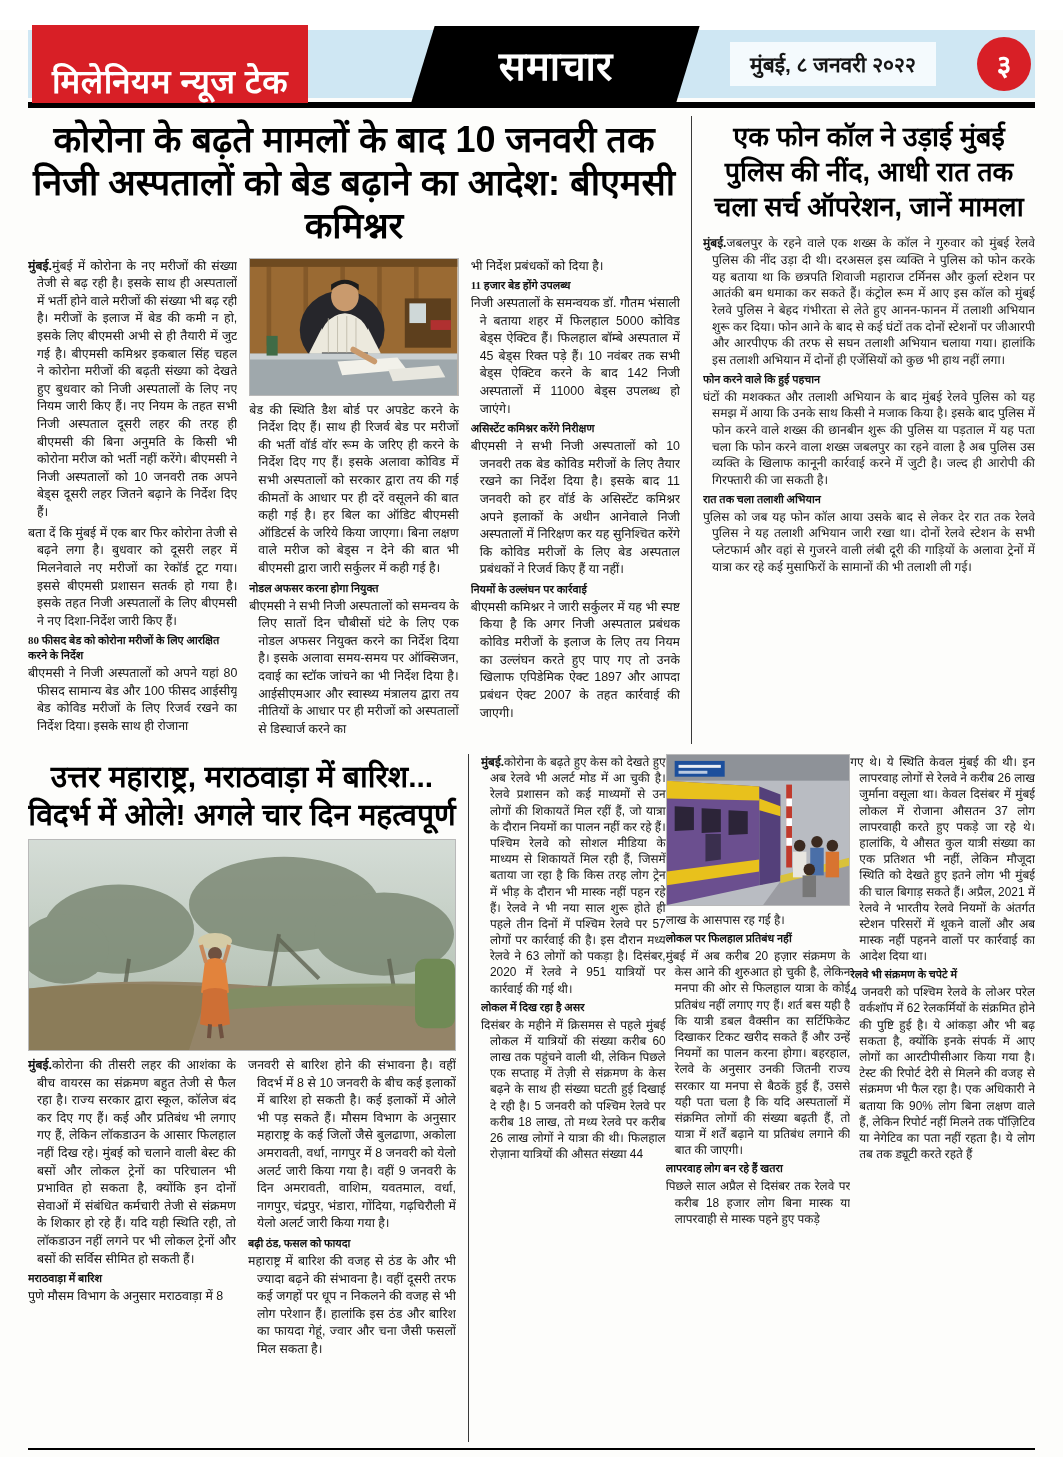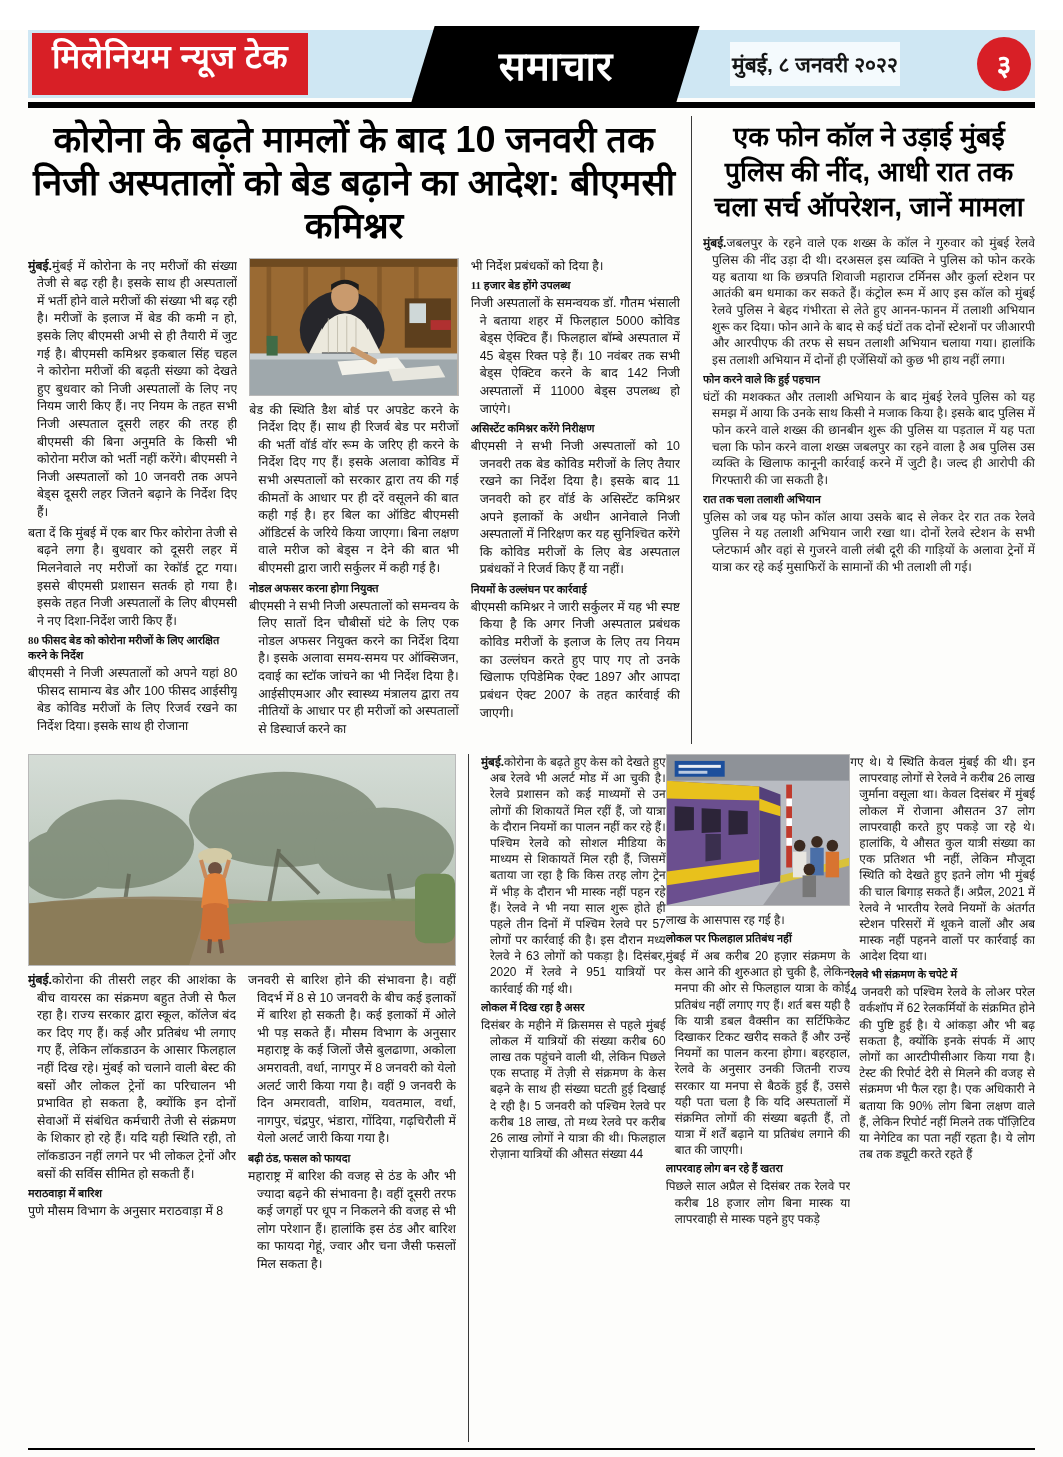--- a/index.html
+++ b/index.html
@@ -11,31 +11,31 @@
     color:#151515;
   }
   .page { width:1063px; height:1457px; padding:0 28px; background:#fdfdfb; position:relative; }
 
   
   .masthead {
     margin-top:30px; height:68px; background:#cfe7f3;
     display:flex; align-items:center; position:relative;
   }
   .logo {
-    background:#d81f26; color:#fff; height:62px; margin-left:4px;
-    display:flex; align-items:flex-start; padding:0 20px;
+    background:#d81f26; color:#fff; height:78px; margin-left:4px;
+    display:flex; align-items:flex-end; padding:0 20px;
     font-size:33px; font-weight:800; letter-spacing:0.5px; white-space:nowrap;
   }
   .flag {
     background:#000; height:76px; width:265px; margin-left:115px;
     transform:skewX(-17deg); display:flex; align-items:center; justify-content:center;
   }
   .flag-text { transform:skewX(17deg); color:#fff; font-size:40px; font-weight:800; }
   .dateline {
-    background:#f4fafd; margin-left:42px; padding:8px 2px;
+    background:#f4fafd; margin-left:42px; padding:8px 20px;
     font-size:21px; font-weight:700; white-space:nowrap;
   }
   .pageno {
     margin-left:auto; margin-right:4px;
     width:54px; height:54px; border-radius:50%;
     background:#d81f26; color:#fff; display:flex; align-items:center; justify-content:center;
     font-size:28px; font-weight:800;
   }
   .masthead-rule { height:6px; background:#000; margin-top:4px; }
 
@@ -191,20 +191,21 @@
         <p class="body">घंटों की मशक्कत और तलाशी अभियान के बाद मुंबई रेलवे पुलिस को यह समझ में आया कि उनके साथ किसी ने मजाक किया है। इसके बाद पुलिस में फोन करने वाले शख्स की छानबीन शुरू की पुलिस या पड़ताल में यह पता चला कि फोन करने वाला शख्स जबलपुर का रहने वाला है अब पुलिस उस व्यक्ति के खिलाफ कानूनी कार्रवाई करने में जुटी है। जल्द ही आरोपी की गिरफ्तारी की जा सकती है।</p>
         <p class="subhead">रात तक चला तलाशी अभियान</p>
         <p class="body">पुलिस को जब यह फोन कॉल आया उसके बाद से लेकर देर रात तक रेलवे पुलिस ने यह तलाशी अभियान जारी रखा था। दोनों रेलवे स्टेशन के सभी प्लेटफार्म और वहां से गुजरने वाली लंबी दूरी की गाड़ियों के अलावा ट्रेनों में यात्रा कर रहे कई मुसाफिरों के सामानों की भी तलाशी ली गई।</p>
       </div>
     </article>
   </section>
 
   <section class="bottom-section">
 
     <article>
+      <h2 class="headline-weather">उत्तर महाराष्ट्र, मराठवाड़ा में बारिश... विदर्भ में ओले! अगले चार दिन महत्वपूर्ण</h2>
       <figure class="photo photo-weather" aria-label="कोहरे और बारिश में पेड़ों के बीच सिर पर गठरी लिए जाती महिला">
         <svg viewBox="0 0 426 212" preserveAspectRatio="none">
           <defs>
             <linearGradient id="fog" x1="0" y1="0" x2="0" y2="1">
               <stop offset="0" stop-color="#cfd8d1"></stop>
                 <stop offset="0.6" stop-color="#b4c1b4"></stop>
                 <stop offset="1" stop-color="#9caa97"></stop>
             </linearGradient>
           </defs>
           <rect width="426" height="212" fill="url(#fog)"></rect>

